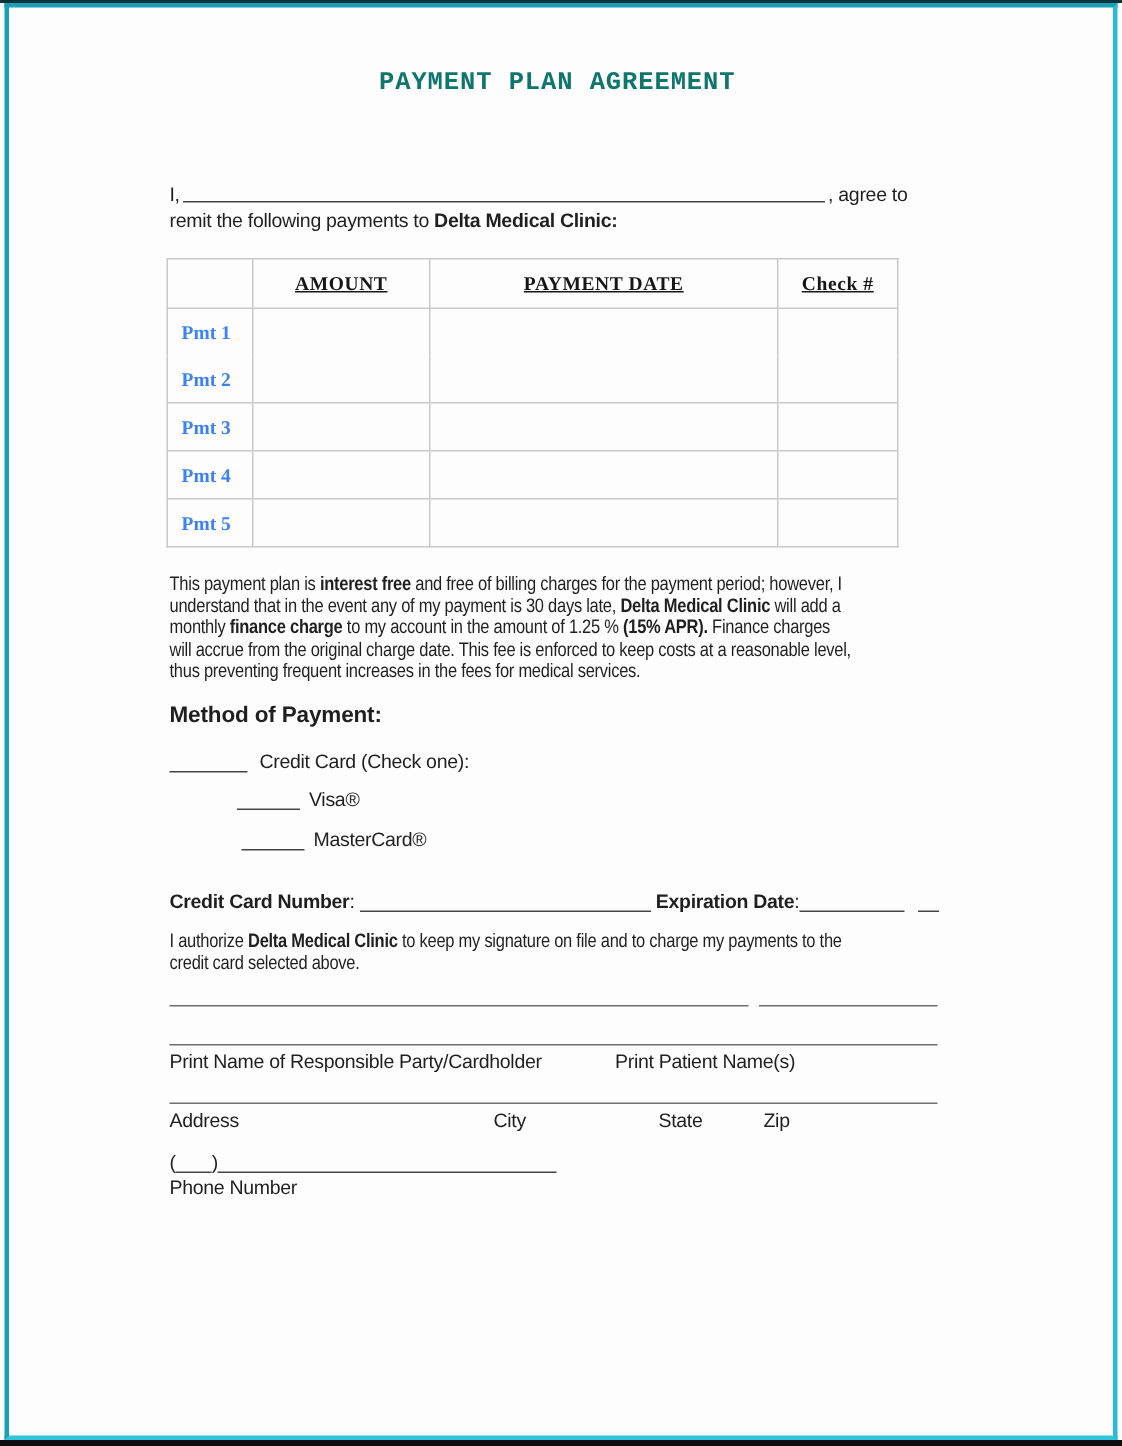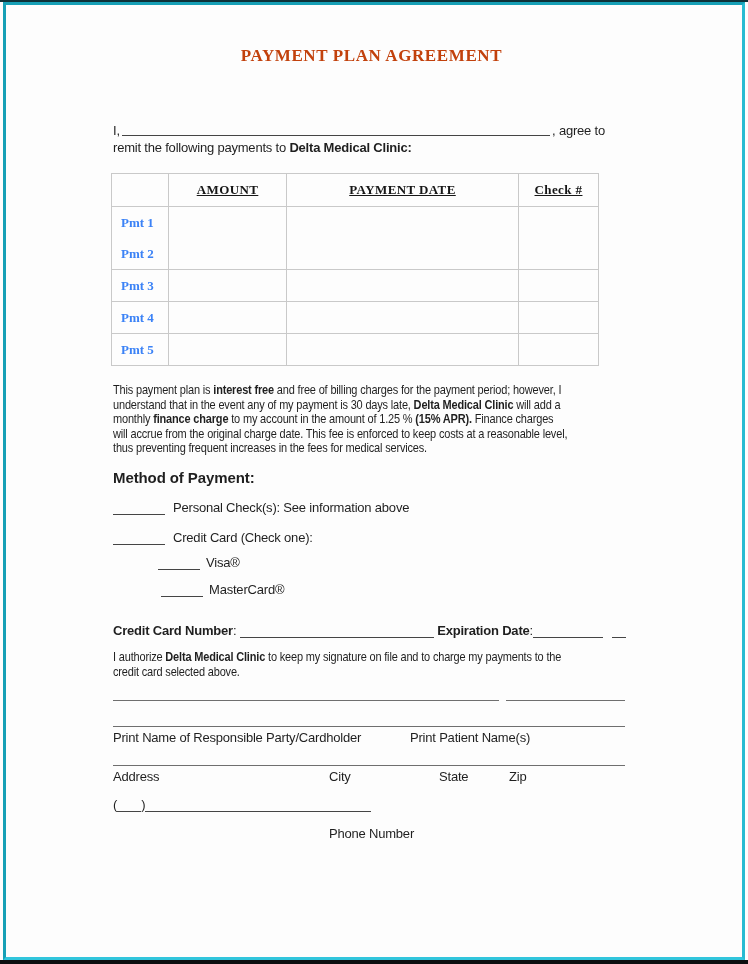--- a/index.html
+++ b/index.html
@@ -18,25 +18,25 @@
     border:3px solid #17a0b6;border-bottom-color:#31c5dc;border-right-color:#27bbd2;
     pointer-events:none;}
   .edge-bottom{position:absolute;bottom:0;left:0;right:0;height:4px;background:#0c0e0f;}
 
   
   .content{position:absolute;left:113px;top:0;width:517px;}
 
   .doc-title{
     margin-top:46px;
     text-align:center;
-    font-family:Liberation Serif, serif;
+    font-family:Liberation Mono, monospace;
     font-weight:bold;
     font-size:17px;
     letter-spacing:0.6px;
-    color:#c2410c;
+    color:#0f766e;
   }
 
   .intro{margin-top:56px;font-size:13px;line-height:17px;}
   .intro-line1{display:flex;width:492px;}
   .intro-line1 .blank{flex:1;margin:0 2px;}
   .b{font-weight:bold;}
 
   .blank{
     display:inline-block;
     border-bottom:1px solid #454545;
@@ -112,21 +112,21 @@
   .labelrow{position:relative;height:14px;font-size:13px;margin-top:3px;}
   .labelrow .abs{position:absolute;top:0;white-space:nowrap;}
 
   .sig1{margin-top:21px;}
   .sig2{margin-top:25px;}
   .sig3{margin-top:21px;}
 
   .phone{margin-top:15px;font-size:13px;line-height:14px;}
   .phone .pblank1{width:24px;}
   .phone .pblank2{width:226px;}
-  .phone-label{font-size:13px;margin-top:14px;text-align:center;}
+  .phone-label{font-size:13px;margin-top:2px;}
 </style>
 </head>
 <body>
 
 <div class="edge-top"></div>
 <div class="frame"></div>
 <div class="edge-bottom"></div>
 
 <div class="content">
 
@@ -193,23 +193,20 @@
   <div class="scanpara terms">
       <div class="pline"><span>This payment plan is </span><span class="b">interest free</span><span> and free of billing charges for the payment period; however, I</span></div>
       <div class="pline"><span>understand that in the event any of my payment is 30 days late, </span><span class="b">Delta Medical Clinic</span><span> will add a</span></div>
       <div class="pline"><span>monthly </span><span class="b">finance charge</span><span> to my account in the amount of 1.25 % </span><span class="b">(15% APR).</span><span>  Finance charges</span></div>
       <div class="pline"><span>will accrue from the original charge date. This fee is enforced to keep costs at a reasonable level,</span></div>
       <div class="pline"><span>thus preventing frequent increases in the fees for medical services.</span></div>
     </div>
 
   <div class="method-heading">Method of Payment:</div>
 
-  <div class="opt opt1">
-    <span class="blank"></span><span>Personal Check(s): See information above</span>
-  </div>
 
   <div class="opt opt2">
     <span class="blank"></span><span>Credit Card (Check one):</span>
   </div>
 
   <div class="subopt visa">
     <span class="blank"></span><span>Visa®</span>
   </div>
 
   <div class="subopt mastercard">

